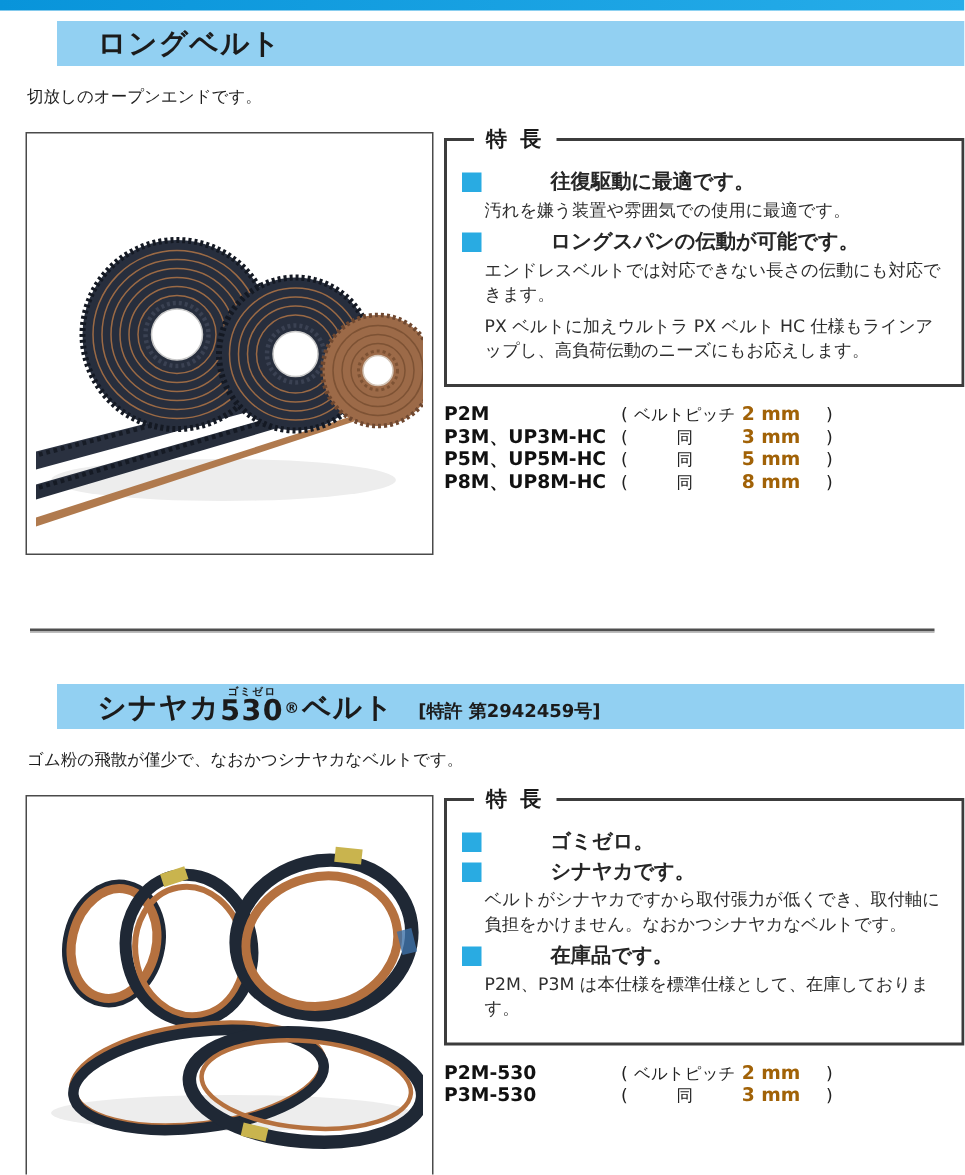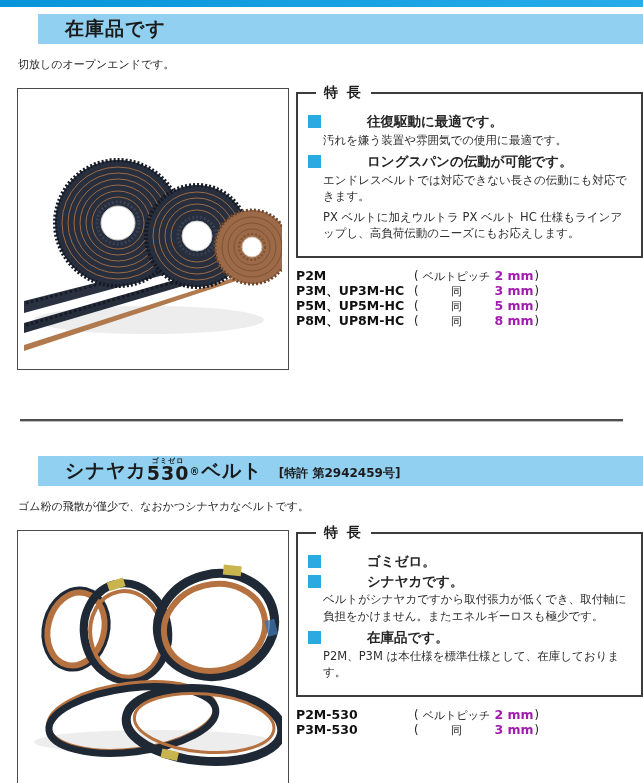--- a/index.html
+++ b/index.html
@@ -54,33 +54,33 @@
   .bullet-square { width:13px; height:13px; background:#29abe2; flex:none; margin-right:2px; }
   .feature-desc {
     margin:2px 2px 5px 15px; font-size:11.5px; line-height:1.4; color:#2e2e2e;
   }
 
   .spec-list { margin-top:11px; }
   .spec-row { display:flex; align-items:baseline; font-size:12.5px; line-height:1.08; margin-bottom:1px; }
   .spec-name { width:118px; font-weight:bold; color:#111; flex:none; letter-spacing:0; }
   .spec-open, .spec-close { font-size:11.5px; color:#222; }
   .spec-label { width:76px; text-align:center; font-size:11px; color:#222; flex:none; }
-  .spec-value { font-weight:bold; color:#a21caf; margin-right:1px; }
+  .spec-value { font-weight:bold; color:#a16207; margin-right:17px; }
 
   .divider { margin:49px 20px 0 20px; border-top:2px solid #4f4f4f; border-bottom:1px solid #bdbdbd; }
 </style>
 </head>
 <body>
 
 <div class="top-bar"></div>
 
 <div class="section section1">
   <div class="section-header">
     <div class="section-title">
-      <span>在庫品です</span>
+      <span>ロングベルト</span>
     </div>
   </div>
 
   <div class="intro-text">切放しのオープンエンドです。</div>
 
   <div class="content-row">
     <div class="photo-box photo1">
 
       <svg viewBox="0 0 258 268" aria-hidden="true">
         <rect x="0" y="0" width="258" height="268" fill="#ffffff"></rect>
@@ -240,21 +240,21 @@
 
         <div class="feature-title">
           <span class="bullet-square"></span>
           <span>ゴミゼロ。</span>
         </div>
 
         <div class="feature-title">
           <span class="bullet-square"></span>
           <span>シナヤカです。</span>
         </div>
-        <div class="feature-desc">ベルトがシナヤカですから取付張力が低くでき、取付軸に負担をかけません。またエネルギーロスも極少です。</div>
+        <div class="feature-desc">ベルトがシナヤカですから取付張力が低くでき、取付軸に負担をかけません。なおかつシナヤカなベルトです。</div>
 
         <div class="feature-title">
           <span class="bullet-square"></span>
           <span>在庫品です。</span>
         </div>
         <div class="feature-desc">P2M、P3M は本仕様を標準仕様として、在庫しております。</div>
       </div>
 
       <div class="spec-list">
         <div class="spec-row">

